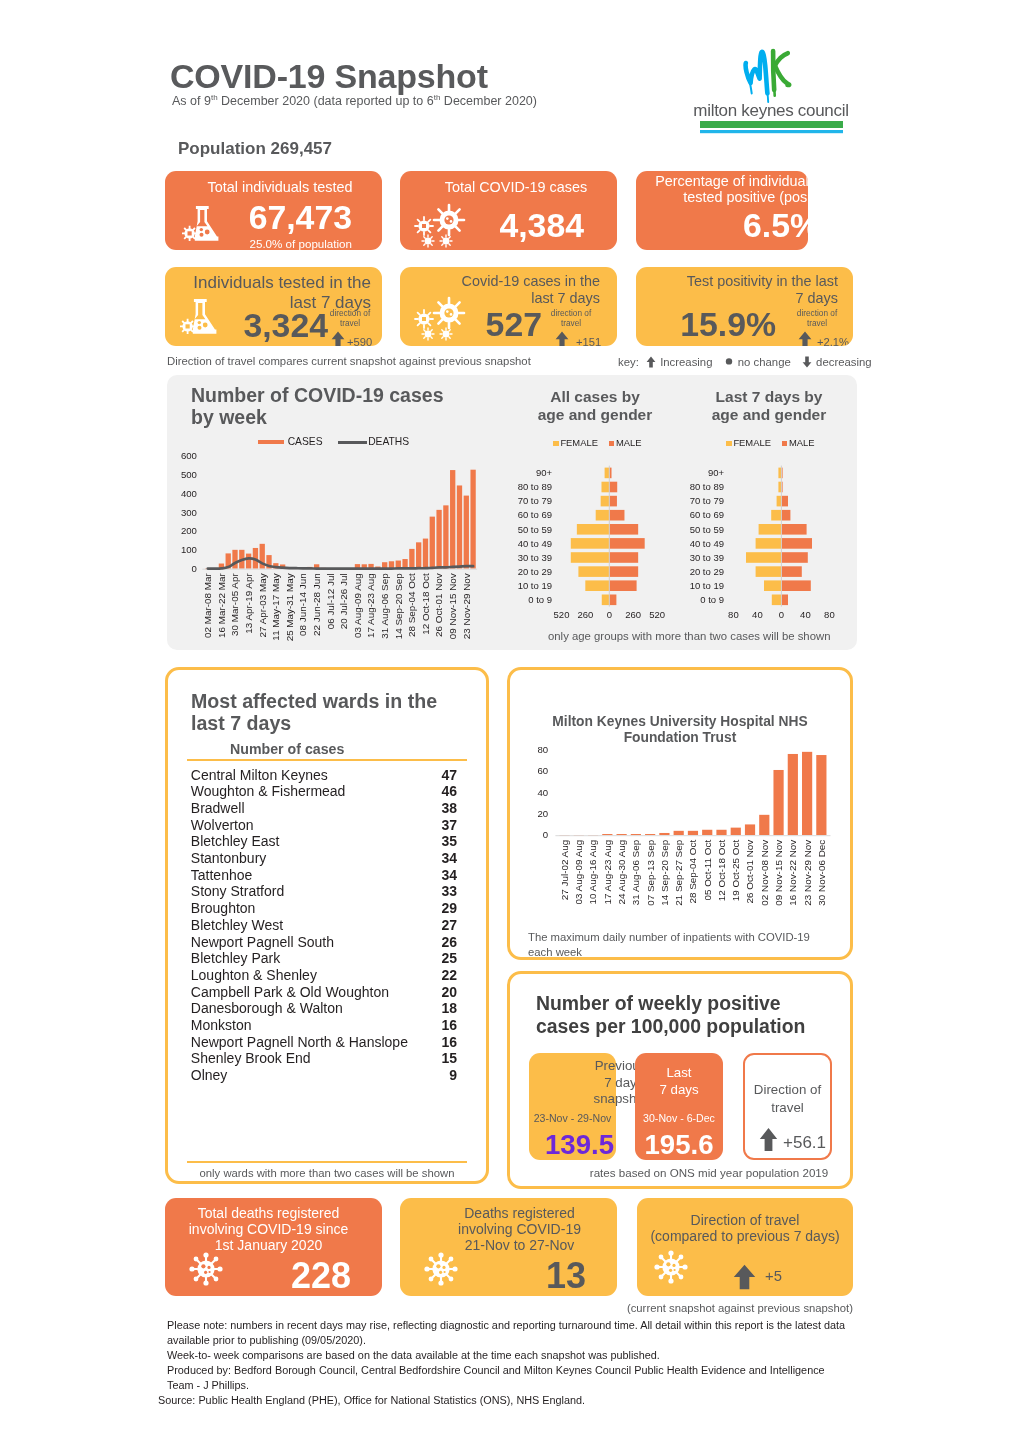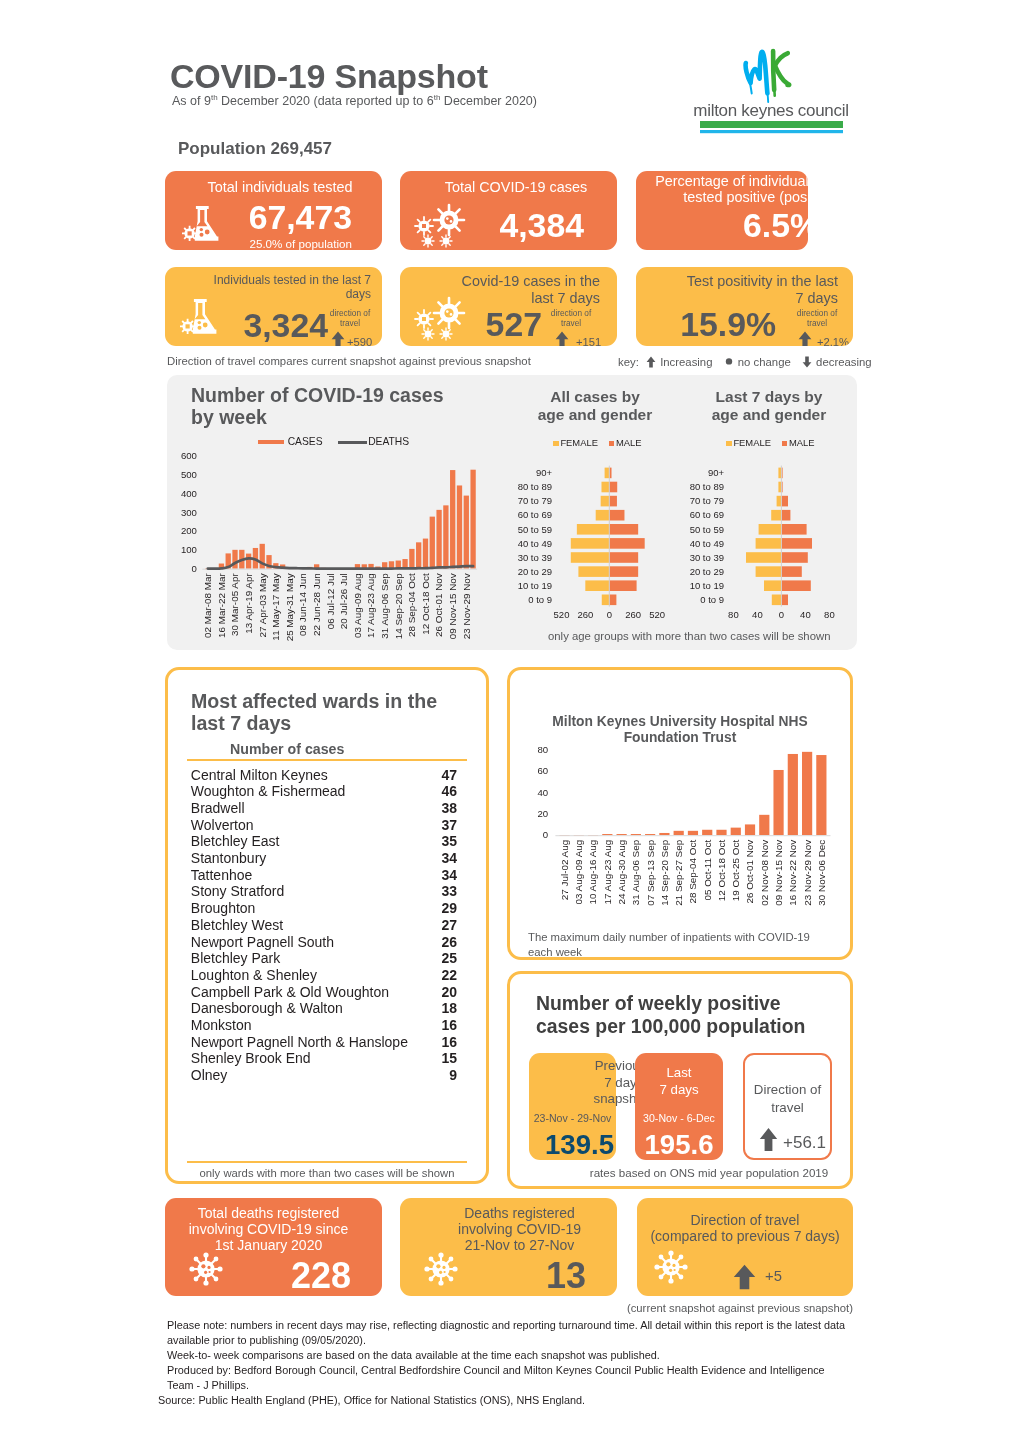--- a/index.html
+++ b/index.html
@@ -177,21 +177,21 @@
     </svg>
     <div class="big capw abs" style="left:0;top:38px;width:184px;text-align:right;font-size:33.8px;line-height:1;">4,384</div>
   </div>
 
   <div class="tile orange" style="left:636px;top:171px;width:172px;height:79px;">
     <div class="cap capw" style="left:16px;top:2px;width:192px;font-size:14.4px;text-align:right;line-height:1.13;">Percentage of individuals that tested positive (positivity)</div>
     <div class="big capw abs" style="left:0;top:38px;width:184px;text-align:right;font-size:33.8px;line-height:1;">6.5%</div>
   </div>
 
   <div class="tile amber" style="left:165px;top:267px;width:217px;height:79px;">
-    <div class="cap capd" style="left:20px;top:6px;width:186px;font-size:12px;text-align:right;">Individuals tested in the last 7 days</div>
+    <div class="cap capd" style="left:20px;top:6px;width:186px;font-size:17px;text-align:right;">Individuals tested in the last 7 days</div>
     <svg class="abs" style="left:14px;top:27px;" width="62" height="45" viewBox="0 0 62 45">
       <g fill="#ffffff">
         <path fill-rule="evenodd" d="M14.9 5.1 H27.7 V8.1 H26.0 V20.3 L36.0 35.5 H37.4 V39.8 H13.8 V35.5 L16.6 20.3 V8.1 H14.9 Z
                  M19.1 9.0 H23.4 V21.0 L26.4 25.2 H15.6 L19.1 21.0 Z"></path>
         <circle cx="20.3" cy="28.6" r="1.7" fill="#fcbd49"></circle>
         <circle cx="26.2" cy="31.0" r="2.4" fill="#fcbd49"></circle>
         <circle cx="20.5" cy="33.8" r="2.0" fill="#fcbd49"></circle>
         <g>
           <circle cx="8.6" cy="32.4" r="5.2"></circle>
           <g stroke="#ffffff" stroke-width="1.8" stroke-linecap="butt" fill="none">
@@ -627,21 +627,21 @@
   <div class="card" style="left:507px;top:971px;width:340px;height:212px;border-width:3px;border-radius:14px;"></div>
   <div class="abs" style="left:536px;top:992px;width:276px;font-size:19.4px;font-weight:bold;color:#404040;line-height:1.2;">Number of weekly positive cases per 100,000 population</div>
 
   <div class="abs" style="left:529px;top:1053px;width:87px;height:107px;background:#fcbd49;border-radius:11px;">
     <div class="abs" style="left:0;top:5px;width:87px;text-align:center;font-size:13.3px;color:#58595b;line-height:1.245;padding-left:48px;">
       <div>Previous</div>
       <div>7 day</div>
       <div>snapshot</div>
     </div>
     <div class="abs" style="left:0;top:59px;width:87px;text-align:center;font-size:10.6px;color:#58595b;">23-Nov - 29-Nov</div>
-    <div class="abs" style="left:0;top:78px;width:101px;text-align:center;font-size:27.6px;font-weight:bold;color:#0c4a6e;line-height:1;">139.5</div>
+    <div class="abs" style="left:0;top:78px;width:101px;text-align:center;font-size:27.6px;font-weight:bold;color:#6d28d9;line-height:1;">139.5</div>
   </div>
 
   <div class="abs" style="left:635px;top:1053px;width:88px;height:107px;background:#f0794a;border-radius:11px;">
     <div class="abs" style="left:0;top:12px;width:88px;text-align:center;font-size:13.3px;color:#ffffff;line-height:1.245;">
       <div>Last</div>
       <div>7 days</div>
     </div>
     <div class="abs" style="left:0;top:59px;width:88px;text-align:center;font-size:10.6px;color:#ffffff;">30-Nov - 6-Dec</div>
     <div class="abs" style="left:0;top:78px;width:88px;text-align:center;font-size:27.6px;font-weight:bold;color:#ffffff;line-height:1;">195.6</div>
   </div>

